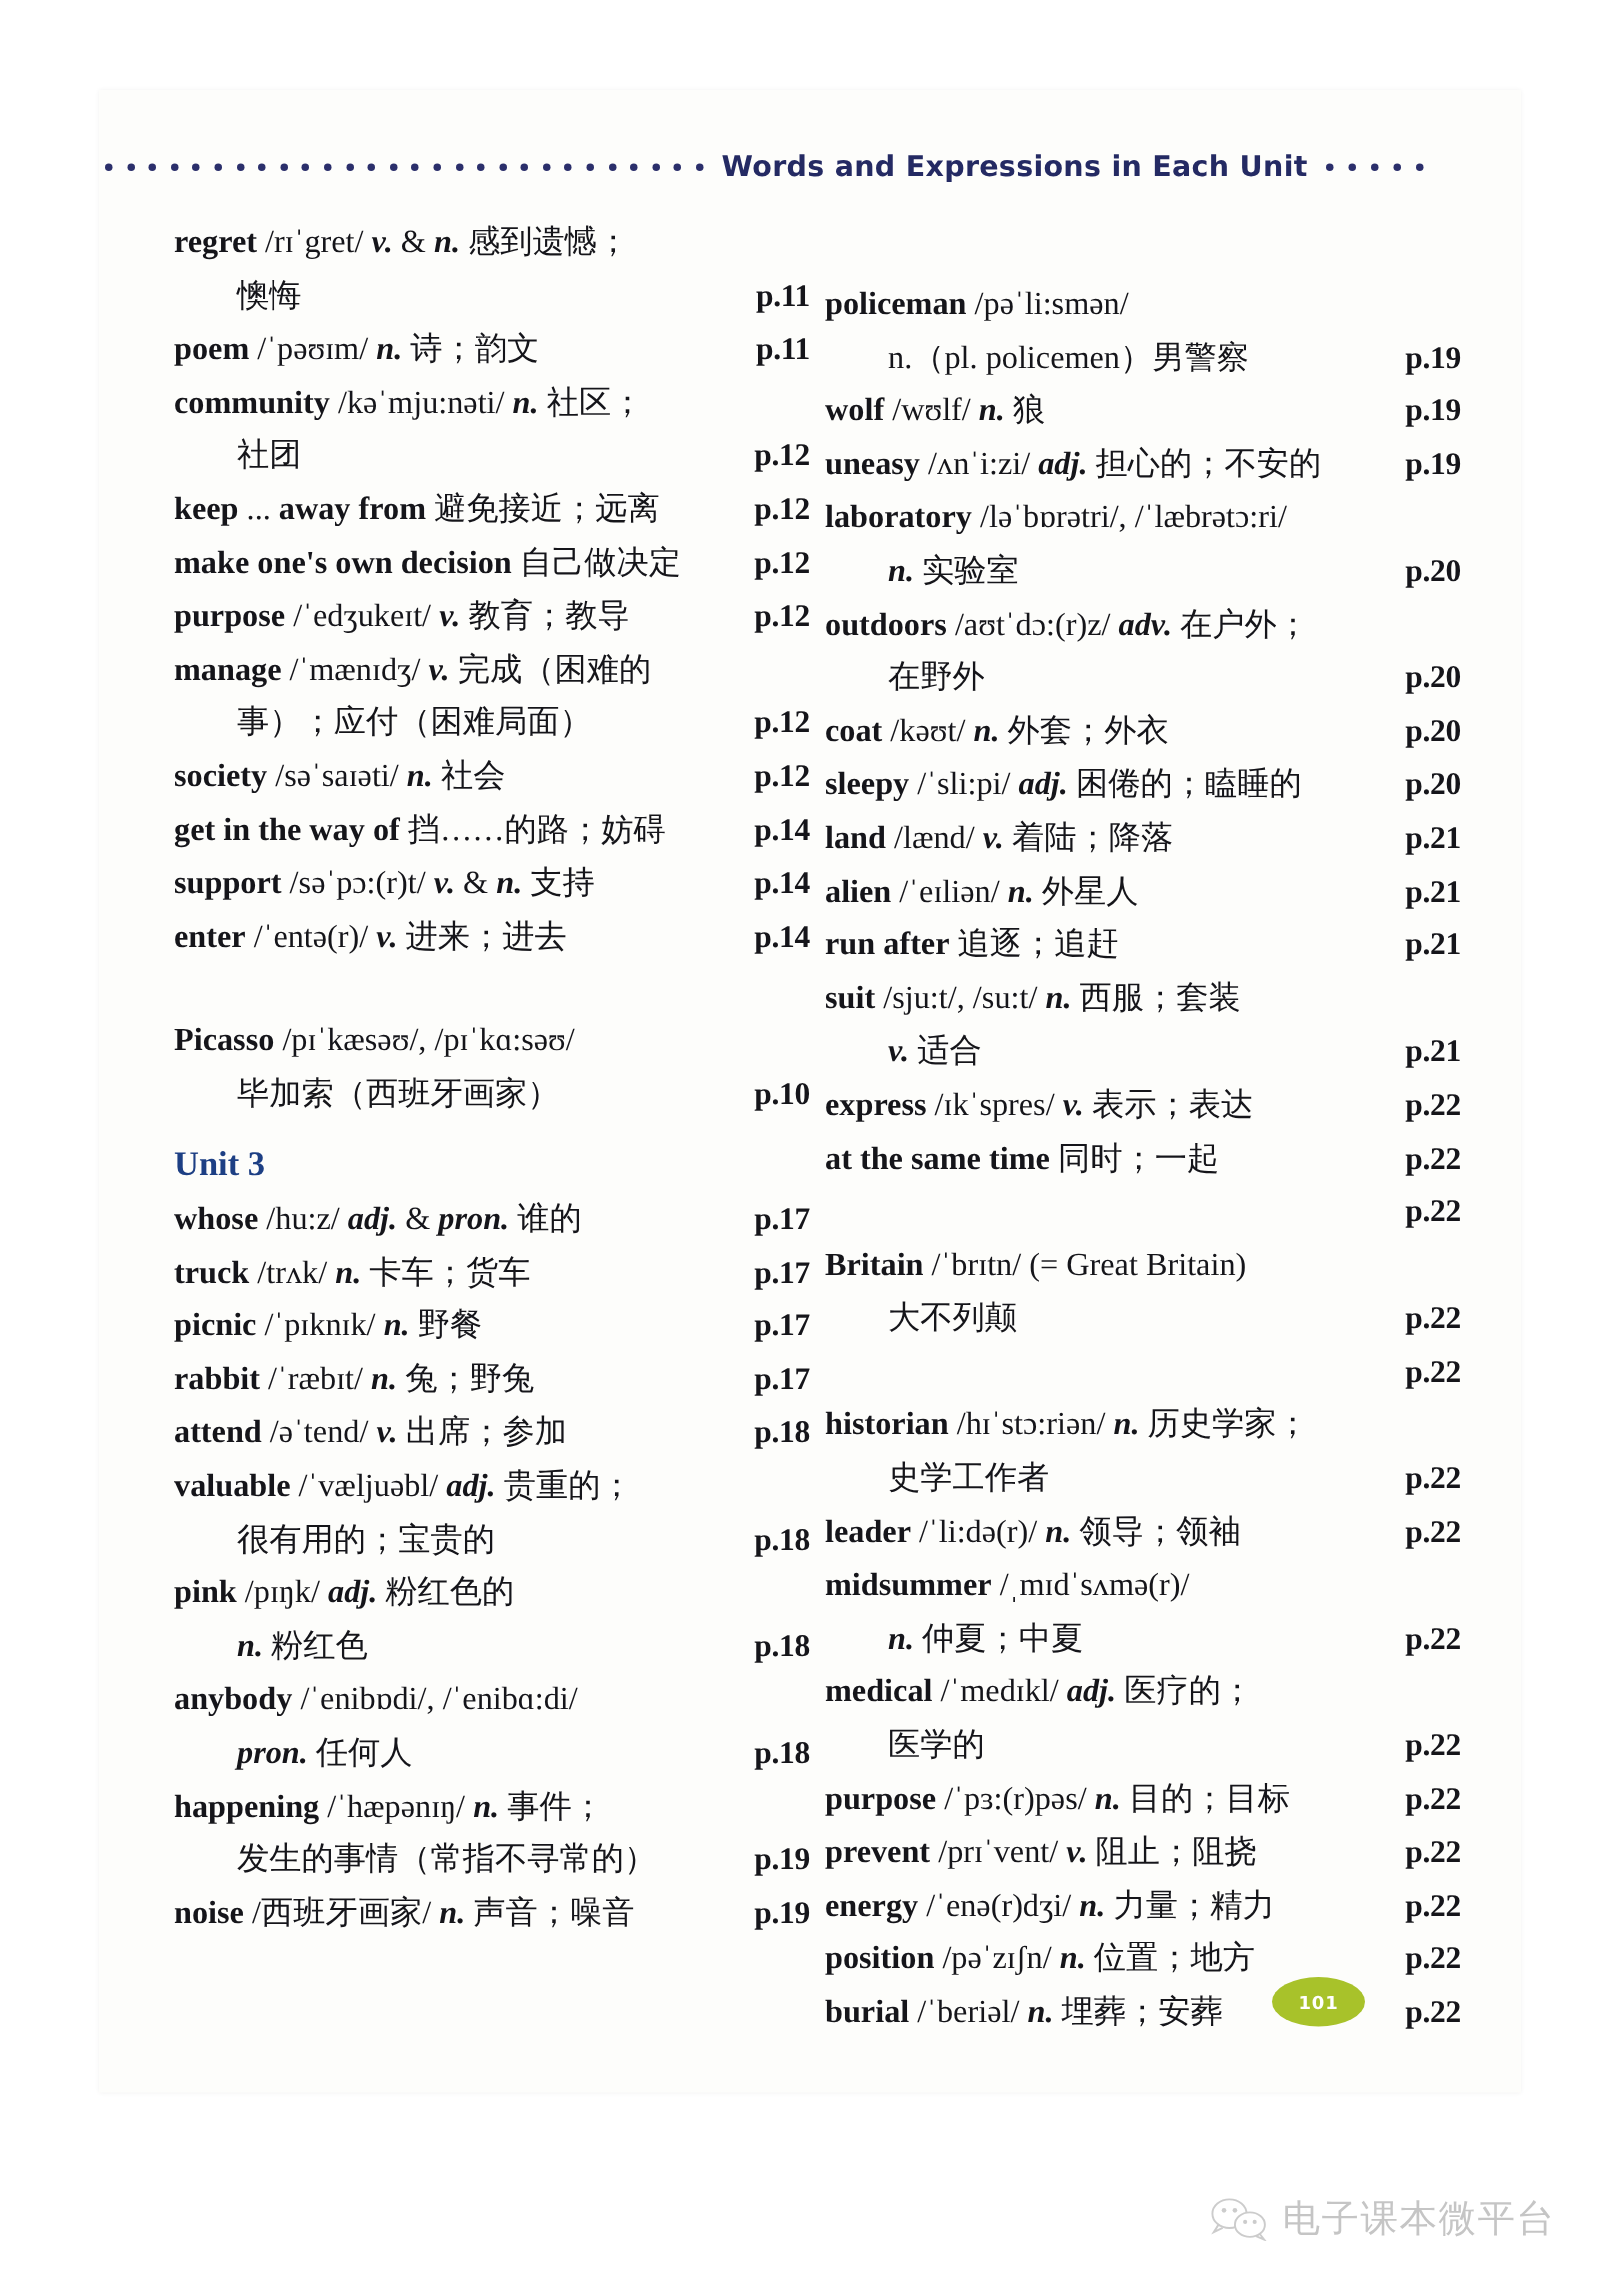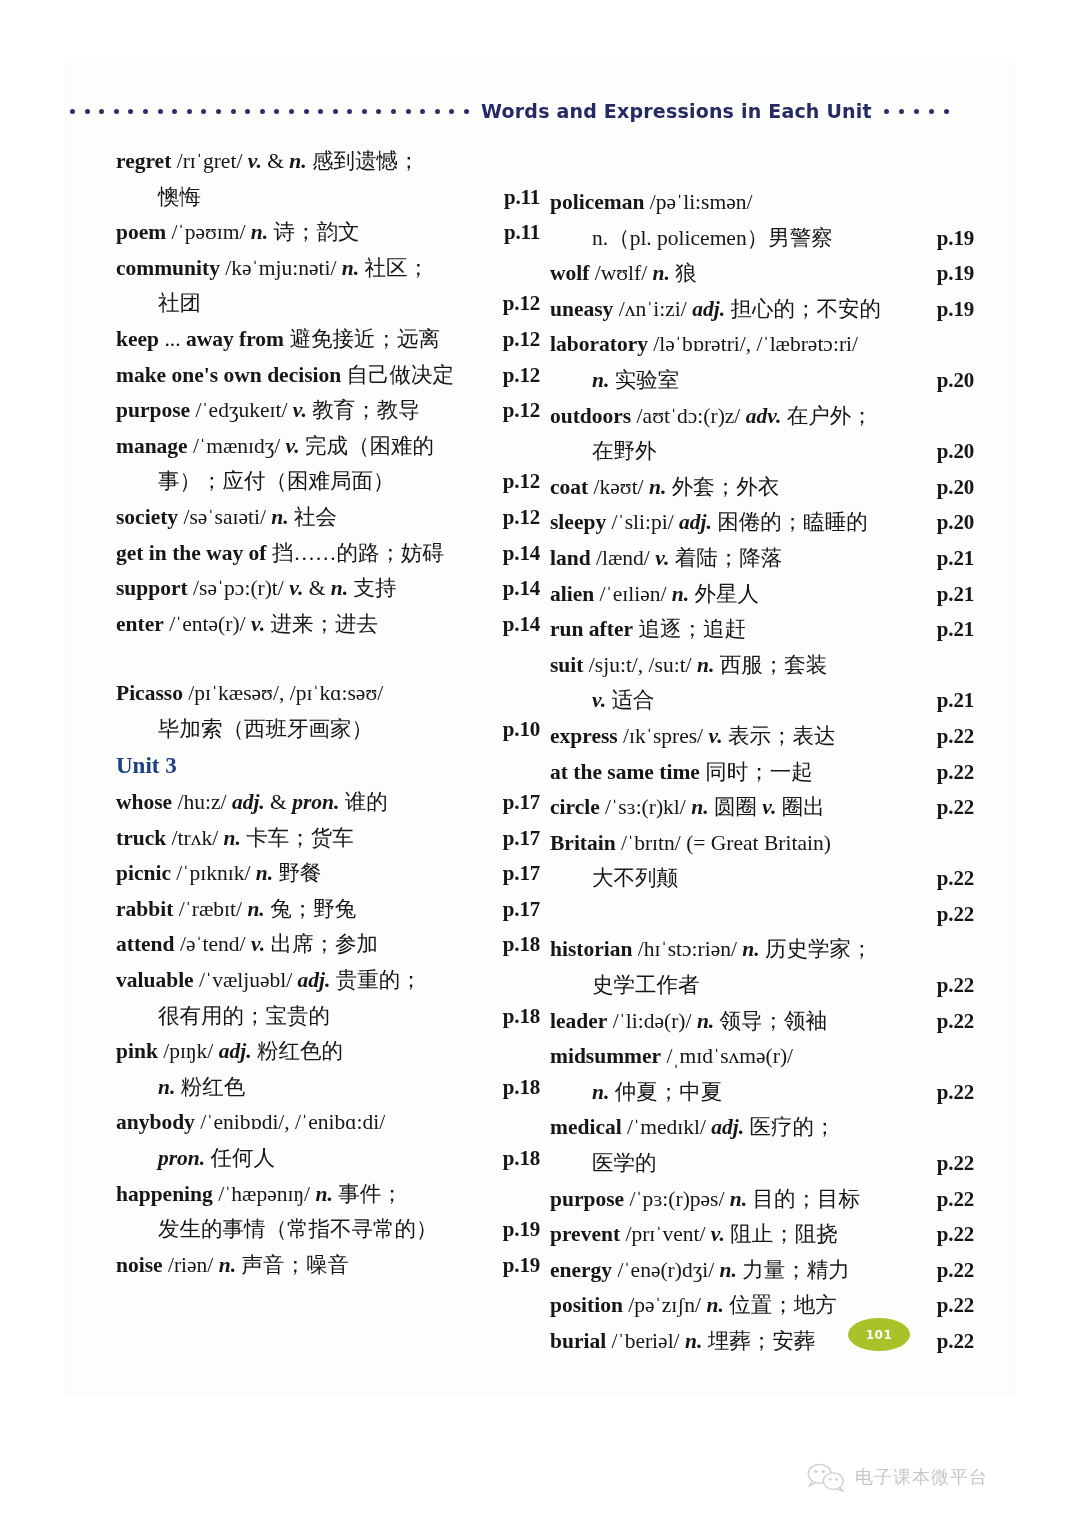--- a/index.html
+++ b/index.html
@@ -102,20 +102,21 @@
   .ph     { font-weight: normal; }
   .pos    { font-style: italic; font-weight: bold; }
   .cn     { font-weight: normal; }
 
   .unit-head {
     font-family: "Liberation Serif", serif;
     font-weight: bold;
     font-size: 23px;
     color: #1d3f84;
     line-height: 35.6px;
+    margin-top: 10px;
     margin-bottom: 2px;
   }
   .gap-block { height: 34px; }
 
   
   #page-badge {
     position: absolute;
     left: 782px;
     top: 1258px;
     width: 62px;
@@ -138,21 +139,21 @@
     left: 806px;
     top: 1462px;
     display: flex;
     align-items: center;
     gap: 9px;
     opacity: 0.5;
   }
   #wm-logo { width: 40px; height: 30px; flex: 0 0 auto; }
   #wm-text {
     font-family: "DejaVu Sans", sans-serif;
-    font-size: 18px;
+    font-size: 25px;
     color: #8d8d8d;
     letter-spacing: 1px;
     white-space: nowrap;
   }
 </style>
 </head>
 <body>
 
 <div id="page-sheet">
 
@@ -286,21 +287,21 @@
         <span class="txt-line"><span class="w">anybody</span> <span class="ph">/ˈenibɒdi/,</span> <span class="ph">/ˈenibɑ:di/</span></span>
         <span class="txt-line cont"><span class="pos">pron.</span> <span class="cn">任何人</span></span>
         <span class="pg row1">p.18</span>
       </div>
       <div class="entry">
         <span class="txt-line"><span class="w">happening</span> <span class="ph">/ˈhæpənɪŋ/</span> <span class="pos">n.</span> <span class="cn">事件；</span></span>
         <span class="txt-line cont"><span class="cn">发生的事情（常指不寻常的）</span></span>
         <span class="pg row1">p.19</span>
       </div>
       <div class="entry">
-        <span class="txt-line"><span class="w">noise</span> <span class="ph">/riən/</span> <span class="pos">n.</span> <span class="cn">声音；噪音</span></span>
+        <span class="txt-line"><span class="w">noise</span> <span class="ph">/西班牙画家/</span> <span class="pos">n.</span> <span class="cn">声音；噪音</span></span>
         <span class="pg row0">p.19</span>
       </div>
     </div>
   <div class="column" id="col-right">
       <div class="entry">
         <span class="txt-line"><span class="w">policeman</span> <span class="ph">/pəˈli:smən/</span></span>
         <span class="txt-line cont"><span class="cn">n.（pl.</span> <span class="cn">policemen）男警察</span></span>
         <span class="pg row1">p.19</span>
       </div>
       <div class="entry">
@@ -348,21 +349,20 @@
       </div>
       <div class="entry">
         <span class="txt-line"><span class="w">express</span> <span class="ph">/ɪkˈspres/</span> <span class="pos">v.</span> <span class="cn">表示；表达</span></span>
         <span class="pg row0">p.22</span>
       </div>
       <div class="entry">
         <span class="txt-line"><span class="w">at</span> <span class="w">the</span> <span class="w">same</span> <span class="w">time</span> <span class="cn">同时；一起</span></span>
         <span class="pg row0">p.22</span>
       </div>
       <div class="entry">
-        <span class="txt-line"><span class="w">circle</span> <span class="ph">/ˈsɜ:(r)kl/</span> <span class="pos">n.</span> <span class="cn">圆圈</span> <span class="pos">v.</span> <span class="cn">圈出</span></span>
         <span class="pg row0">p.22</span>
       </div>
       <div class="entry">
         <span class="txt-line"><span class="w">Britain</span> <span class="ph">/ˈbrɪtn/</span> <span class="ph">(=</span> <span class="cn">Great</span> <span class="cn">Britain)</span></span>
         <span class="txt-line cont"><span class="cn">大不列颠</span></span>
         <span class="pg row1">p.22</span>
       </div>
       <div class="entry">
         <span class="pg row0">p.22</span>
       </div>

